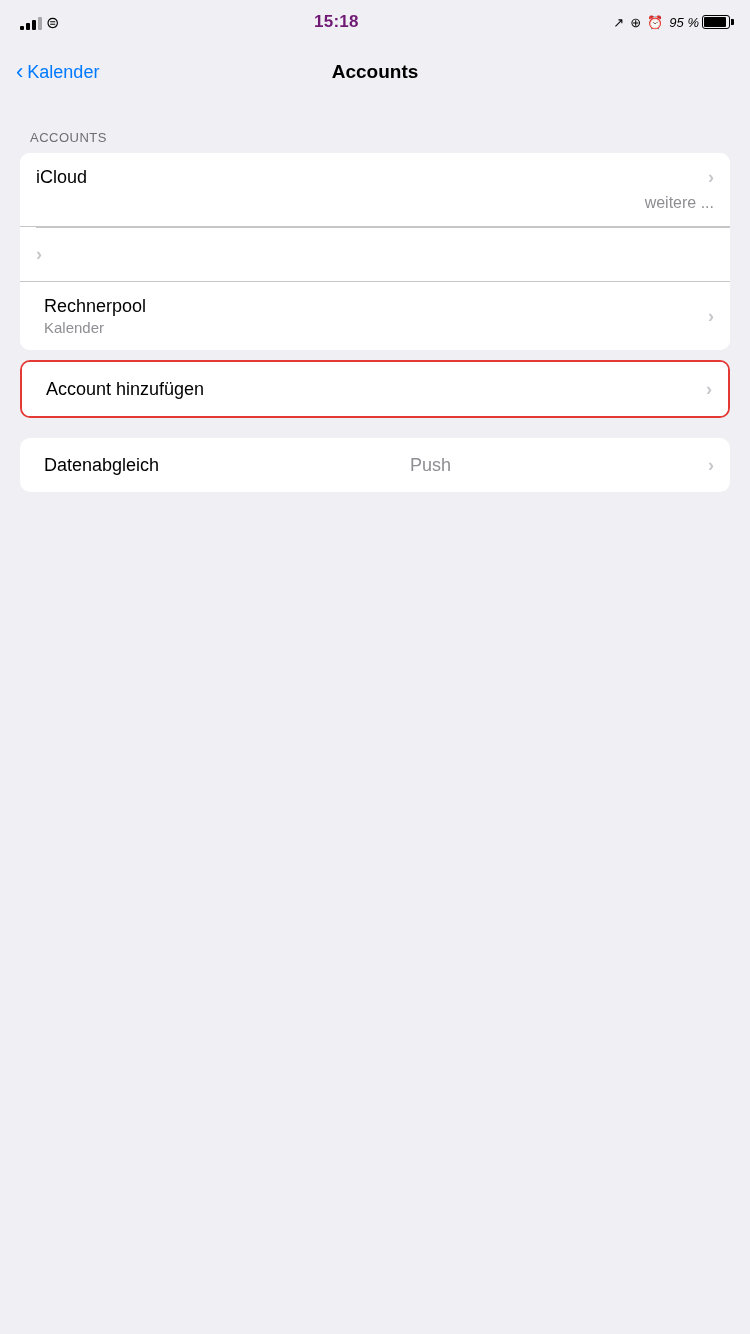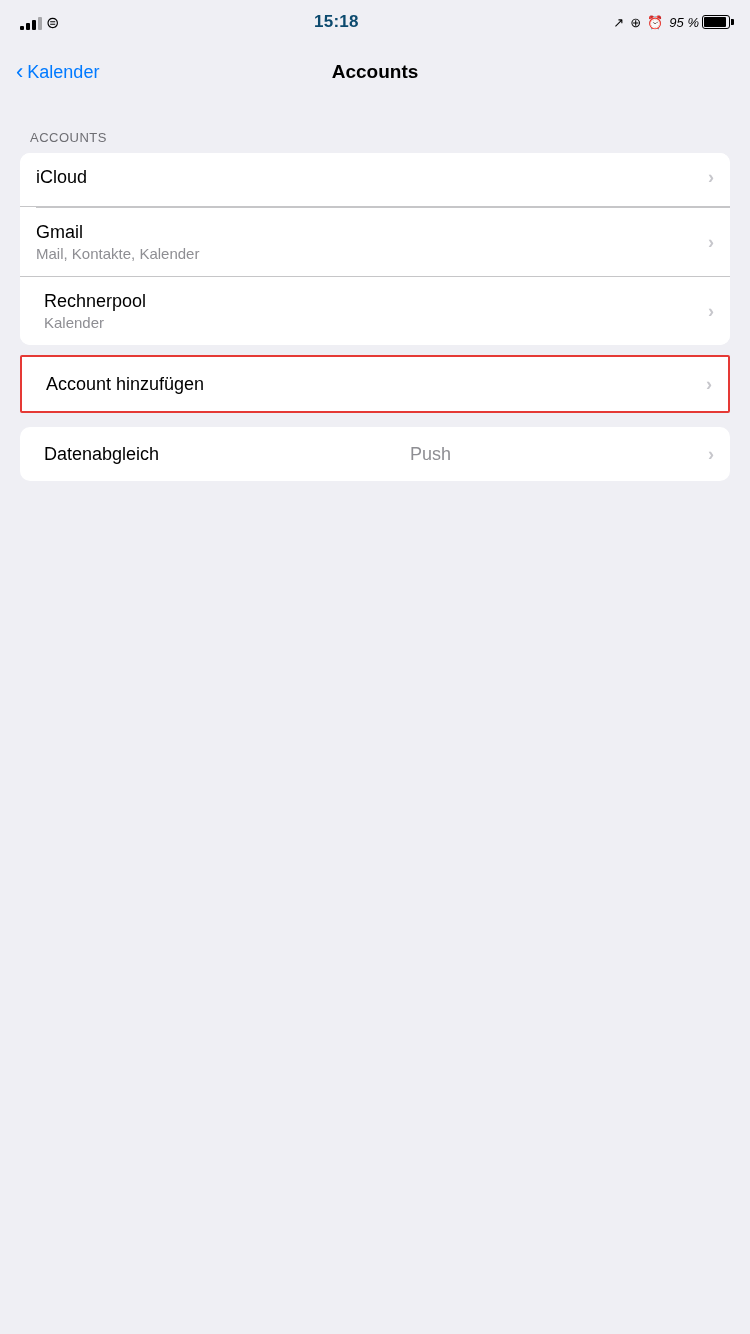--- a/index.html
+++ b/index.html
@@ -42,21 +42,21 @@
     .bar2 { height: 7px; }
     .bar3 { height: 10px; }
     .bar4 { height: 13px; opacity: 0.3; }
     .wifi-icon {
       font-size: 16px;
       color: #000;
     }
     .status-center {
       font-size: 17px;
       font-weight: 600;
-      color: #0c4a6e;
+      color: #701a75;
       letter-spacing: 0.3px;
     }
     .status-right {
       display: flex;
       align-items: center;
       gap: 6px;
       font-size: 13px;
       color: #000;
     }
     .battery-container {
@@ -206,29 +206,29 @@
     }
     .icloud-divider {
       height: 1px;
       background: #c6c6c8;
       margin: 0 0 0 16px;
     }
 
     
     .highlight-card {
       background: #fff;
-      border-radius: 2px;
+      border-radius: 10px;
       margin: 0 20px 10px 20px;
       overflow: hidden;
       border: 2.5px solid #e53935;
     }
 
     
     .section-gap {
-      margin-top: 14px;
+      margin-top: 20px;
     }
   </style>
 </head>
 <body>
 
 <div class="status-bar">
   <div class="status-left">
     <div class="signal-bars">
       <div class="bar bar1"></div>
       <div class="bar bar2"></div>
@@ -263,29 +263,28 @@
 
   <div class="section-label">ACCOUNTS</div>
 
   <div class="card">
 
     <div class="icloud-row list-item" style="flex-direction: column; align-items: stretch; padding: 0;">
       <div class="icloud-top">
         <span class="item-title">iCloud</span>
         <span class="chevron">›</span>
       </div>
+      <div class="icloud-bottom">
+        <span class="weitere-text">weitere ...</span>
+      </div>
     </div>
 
     <div class="icloud-divider"></div>
 
     <div class="list-item">
-      <div class="item-left">
-        <div class="item-title">Gmail</div>
-        <div class="item-subtitle">Mail, Kontakte, Kalender</div>
-      </div>
       <span class="chevron">›</span>
     </div>
 
     <div class="list-item" style="border-bottom: none;">
       <div class="item-left">
         <div class="item-title">Rechnerpool</div>
         <div class="item-subtitle">Kalender</div>
       </div>
       <span class="chevron">›</span>
     </div>

